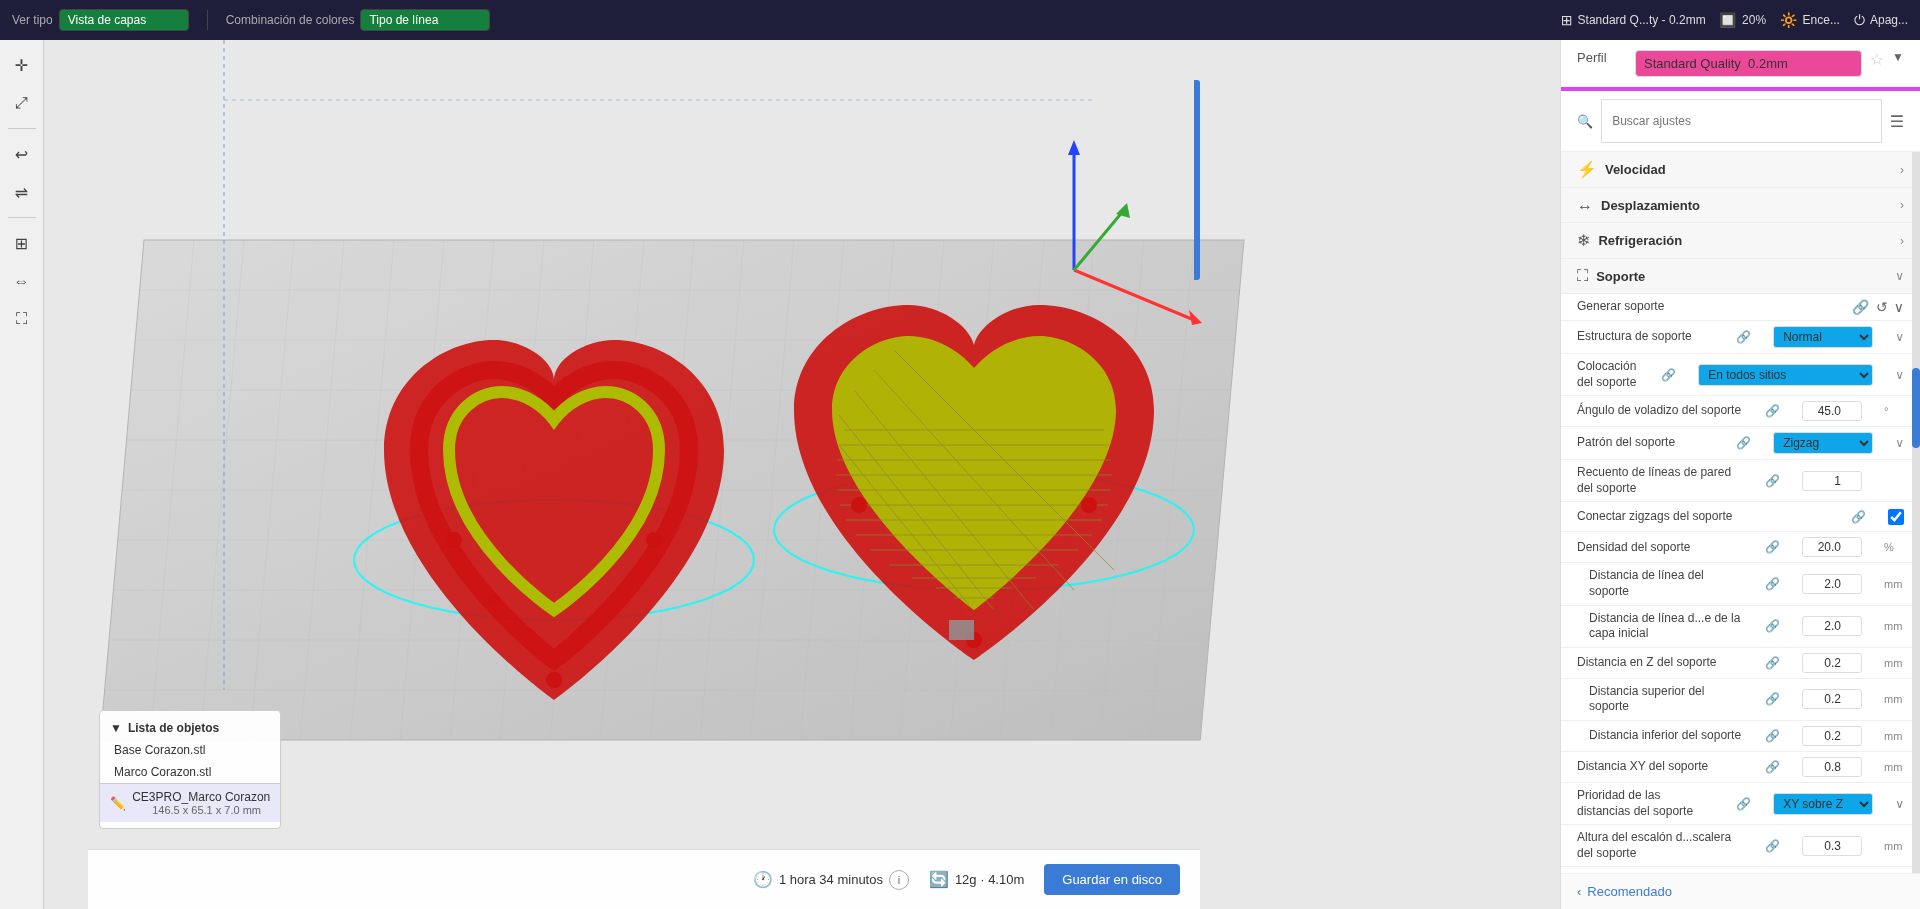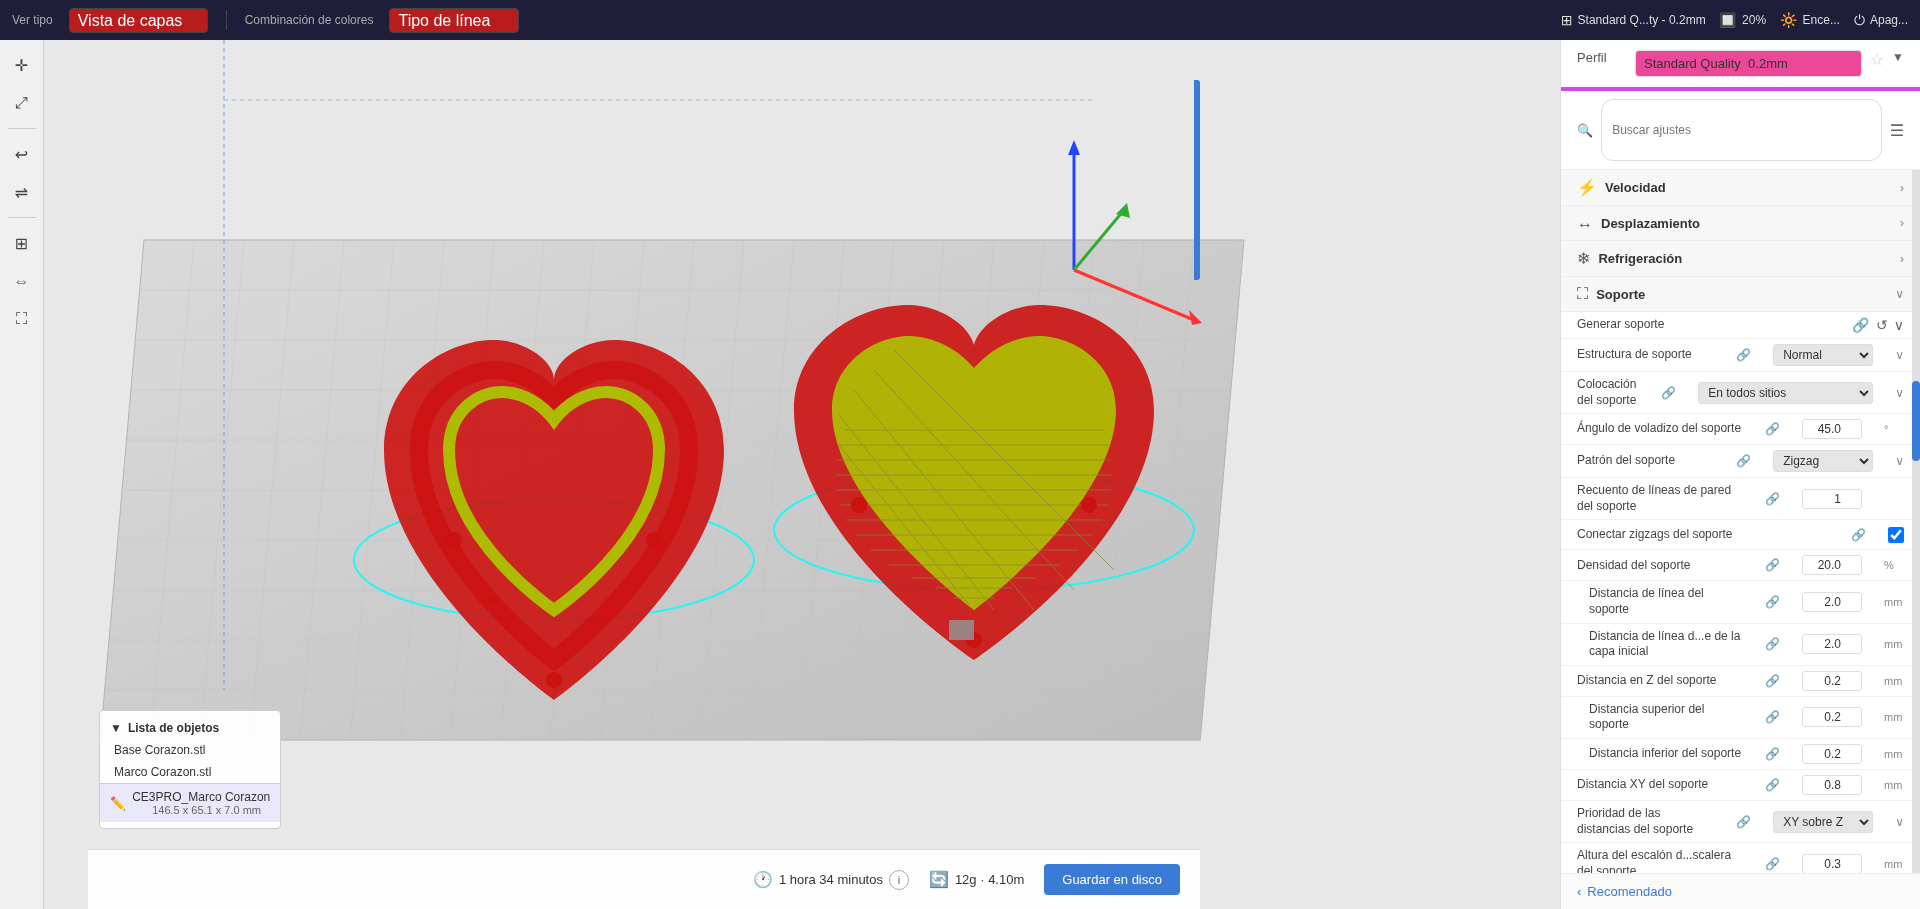--- a/index.html
+++ b/index.html
@@ -19,33 +19,33 @@
       display: flex;
       align-items: center;
       padding: 0 12px;
       gap: 10px;
       z-index: 100;
       position: relative;
     }
     .topbar-group {
       display: flex;
       align-items: center;
-      gap: 16px;
+      gap: 6px;
     }
     .topbar-label {
       color: #aaa;
       font-size: 12px;
     }
     .topbar-select {
-      background: #b91c1c;
+      background: #15803d;
       color: #fff;
       border: 1px solid #444;
       border-radius: 4px;
       padding: 3px 24px 3px 8px;
-      font-size: 16px;
+      font-size: 12px;
       appearance: none;
       cursor: pointer;
       min-width: 130px;
     }
     .topbar-divider {
       width: 1px;
       height: 20px;
       background: #444;
       margin: 0 8px;
     }
@@ -238,22 +238,22 @@
     #search-row {
       padding: 8px 16px;
       border-bottom: 1px solid #eee;
       display: flex;
       align-items: center;
       gap: 8px;
     }
     #search-input {
       flex: 1;
       border: 1px solid #ddd;
-      border-radius: 12px;
-      padding: 23px 10px;
+      border-radius: 0;
+      padding: 14px 10px;
       font-size: 12px;
       color: #737373;
       outline: none;
     }
     .search-menu-btn {
       cursor: pointer;
       color: #666;
       font-size: 16px;
     }
 
@@ -328,21 +328,21 @@
       color: #888;
       min-width: 20px;
     }
     .setting-select {
       min-width: 100px;
       border: 1px solid #ddd;
       border-radius: 3px;
       padding: 2px 5px;
       font-size: 12px;
       color: #333;
-      background: #e5e5e5;
+      background: #0ea5e9;
     }
     .setting-checkbox {
       width: 16px;
       height: 16px;
       cursor: pointer;
     }
     .generar-row {
       display: flex;
       align-items: center;
       padding: 5px 16px;

